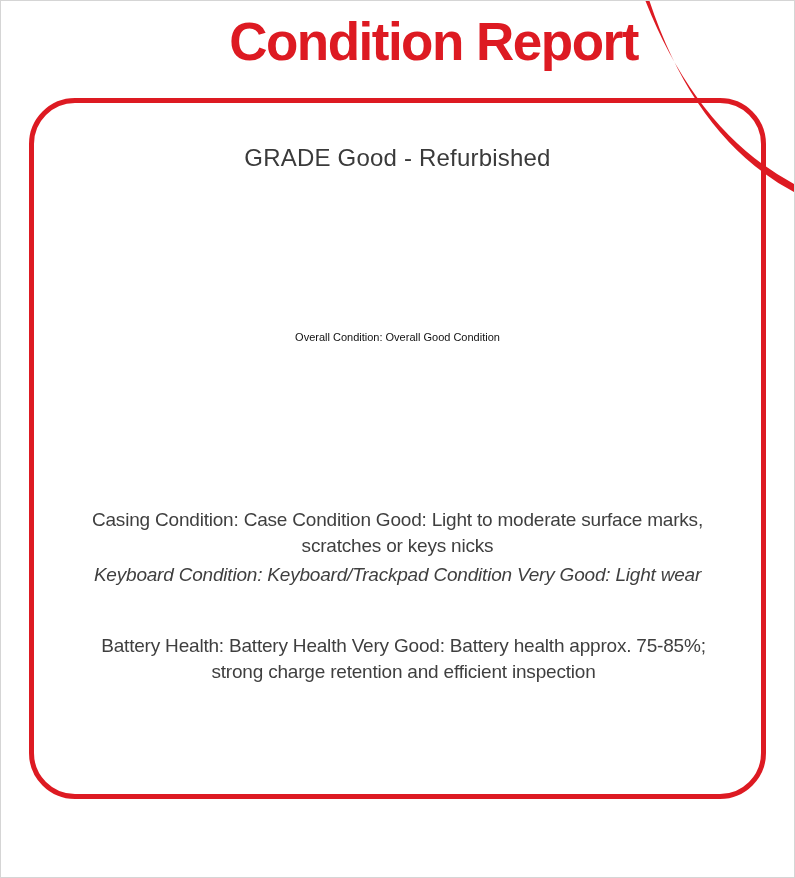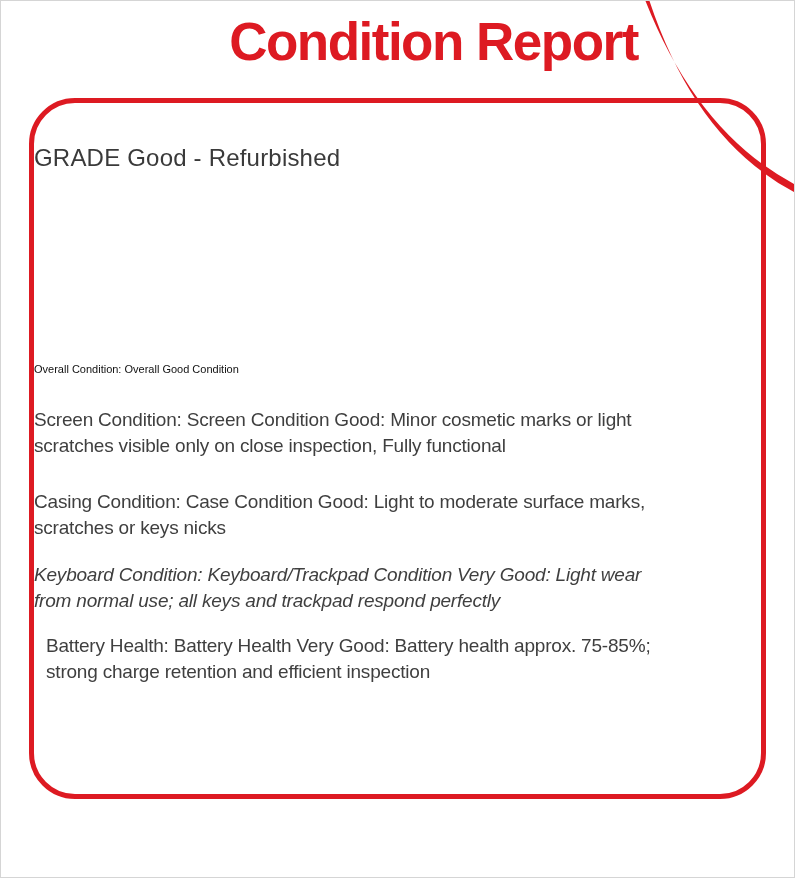--- a/index.html
+++ b/index.html
@@ -50,77 +50,72 @@
     width:737px;
     height:701px;
     border:5px solid var(--accent);
     border-radius:46px;
     background:transparent;
   }
   .card-block{
     position:absolute;
     left:0;
     width:100%;
+    text-align:center;
   }
   .grade-heading{
     top:40px;
     font-size:24px;
     line-height:30px;
     color:var(--heading-text);
     letter-spacing:0.2px;
   }
   .overall-line{
     top:227px;
     font-size:11px;
     line-height:14px;
     color:var(--small-text);
-    margin-top:32px;
   }
   .section{
     font-size:19px;
     line-height:25.5px;
     color:var(--body-text);
     letter-spacing:-0.2px;
   }
   .section .line{white-space:nowrap;}
   .section-screen{top:304px;}
-  .section-casing{top:386px;}
+  .section-casing{top:404px;}
   .section-keyboard{top:459px;font-style:italic;}
   .section-battery{top:530px;padding-left:12px;}
 </style>
 </head>
 <body>
 
 <div class="page">
 
   <div class="page-title">Condition Report</div>
 
   <svg class="swoosh" viewBox="0 0 157 200" aria-hidden="true">
     <path d="M 6.5,0 Q 59,133 157,184 L 157,192 Q 57,140 10.5,0 Z" fill="#dd1a22"></path>
   </svg>
 
   <div class="report-card">
 
     <div class="card-block grade-heading">GRADE Good - Refurbished</div>
 
     <div class="card-block overall-line">Overall Condition: Overall Good Condition</div>
 
-    <div class="card-block section section-screen">
-      <div class="line">Screen Condition: Screen Condition Good: Minor cosmetic marks or light</div>
-      <div class="line">scratches visible only on close inspection, Fully functional</div>
-    </div>
 
     <div class="card-block section section-casing">
       <div class="line">Casing Condition: Case Condition Good: Light to moderate surface marks,</div>
       <div class="line">scratches or keys nicks</div>
     </div>
 
     <div class="card-block section section-keyboard">
       <div class="line">Keyboard Condition: Keyboard/Trackpad Condition Very Good: Light wear</div>
-      <div class="line">from normal use; all keys and trackpad respond perfectly</div>
     </div>
 
     <div class="card-block section section-battery">
       <div class="line">Battery Health: Battery Health Very Good: Battery health approx. 75-85%;</div>
       <div class="line">strong charge retention and efficient inspection</div>
     </div>
 
   </div>
 </div>
 

